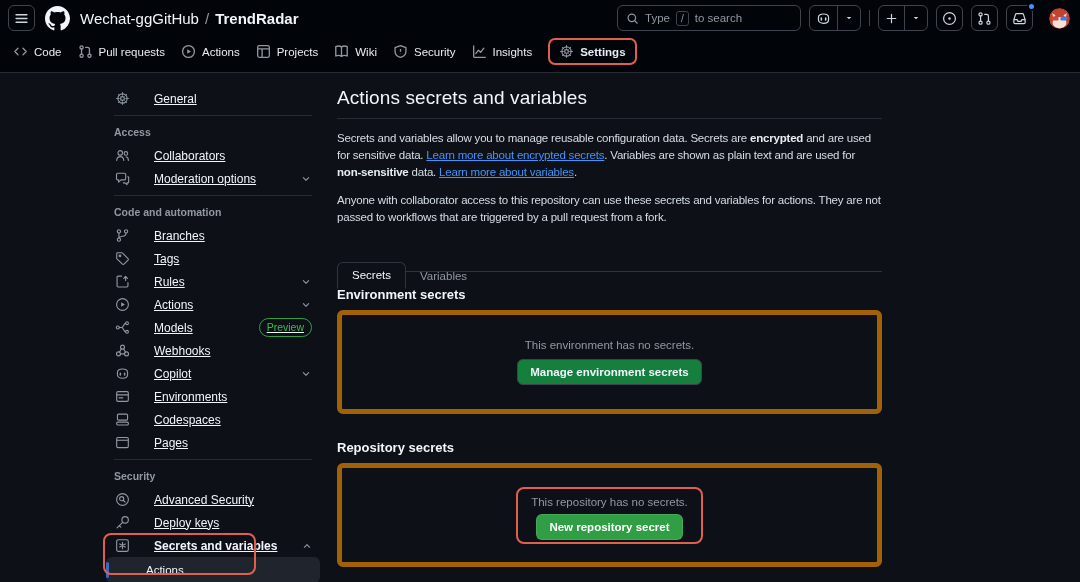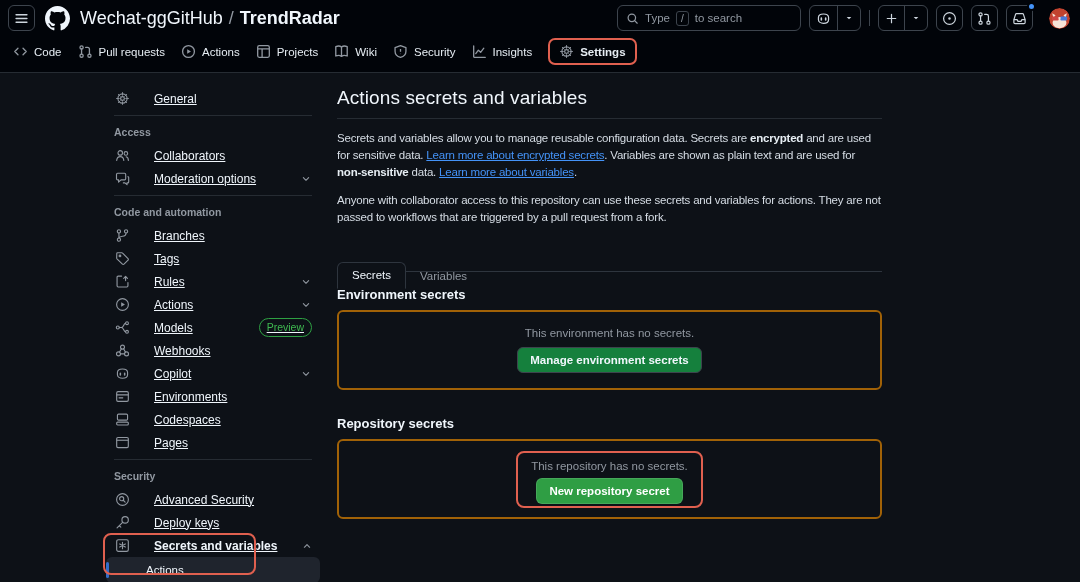--- a/index.html
+++ b/index.html
@@ -14,21 +14,21 @@
   
   .header { background: #010409; border-bottom: 1px solid #262c33; }
   .header-top { display: flex; align-items: center; height: 36px; padding: 0 10px 0 8px; }
   .icon-btn {
     height: 26px; min-width: 26px; padding: 0 5px;
     border: 1px solid #3d444d; border-radius: 6px; background: transparent;
     display: flex; align-items: center; justify-content: center; color: #cdd5dd; cursor: pointer;
   }
   .hamburger { margin-right: 10px; }
   .gh-logo { color: #f0f6fc; margin-right: 10px; cursor: pointer; }
-  .breadcrumb { display: flex; align-items: flex-start; gap: 6px; font-size: 18px; }
+  .breadcrumb { display: flex; align-items: flex-start; gap: 6px; font-size: 15px; }
   .crumb-owner { color: #f0f6fc; cursor: pointer; }
   .crumb-sep { color: #9198a1; }
   .crumb-repo { color: #f0f6fc; font-weight: 700; cursor: pointer; }
   .hdr-spacer { flex: 1; }
   .searchbox {
     width: 184px; height: 26px; border: 1px solid #3d444d; border-radius: 6px;
     display: flex; align-items: center; gap: 6px; padding: 0 8px;
     color: #9198a1; font-size: 11.5px; margin-right: 8px; cursor: text;
   }
   .kbd { border: 1px solid #3d444d; border-radius: 3px; font-size: 10px; line-height: 13px; padding: 0 4px; color: #9198a1; }
@@ -79,21 +79,21 @@
   .link { color: #4493f8; text-decoration: underline; cursor: pointer; }
   .tabnav { display: flex; align-items: flex-end; border-bottom: 1px solid #2e353e; margin-top: 18px; }
   .tab { padding: 6px 14px 7px; font-size: 11.5px; color: #9198a1; position: relative; top: 18px; cursor: pointer; }
   .tab.active {
     color: #f0f6fc; background: #0d1117; border: 1px solid #2e353e; border-bottom-color: #0d1117;
     border-radius: 6px 6px 0 0;
   }
   .section-heading { font-size: 13px; font-weight: 700; color: #f0f6fc; margin: 15px 0 8px; }
   .section-heading.repo { margin-top: 26px; }
   .empty-box {
-    border: 2px solid #a16207; border-radius: 6px; height: 80px;
+    border: 5px solid #a16207; border-radius: 6px; height: 104px;
     display: flex; flex-direction: column; align-items: center; justify-content: center; gap: 8px;
   }
   .empty-text { font-size: 11.5px; color: #9198a1; }
   .btn { font-size: 11.5px; font-weight: 700; border-radius: 6px; padding: 6px 12px; cursor: pointer; font-family: inherit; }
   .btn-default { background: #15803d; color: #f0f6fc; border: 1px solid #3d444d; }
   .btn-green { background: #2f9e44; color: #ffffff; border: 1px solid rgba(240,246,252,0.12); }
   .annotated-group {
     border: 2px solid #e0604f; border-radius: 8px; padding: 7px 13px 2px;
     display: flex; flex-direction: column; align-items: center; gap: 6px;
   }

